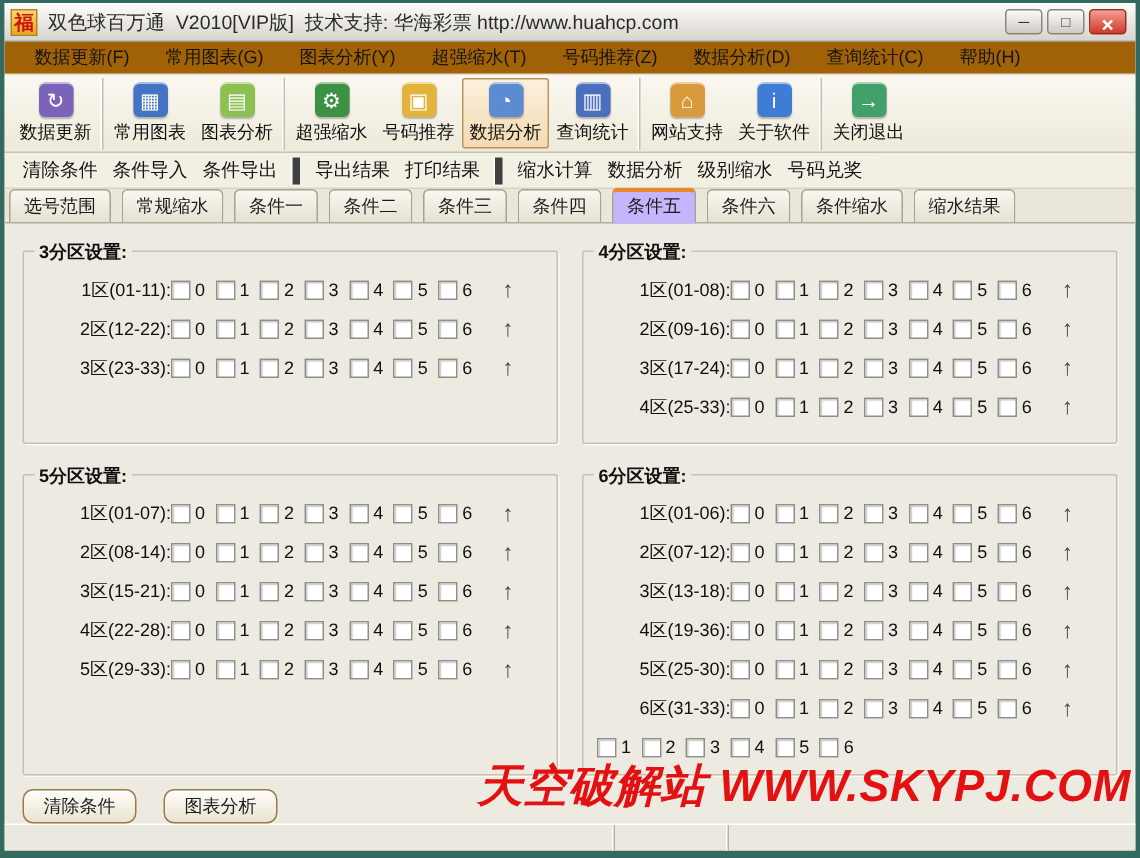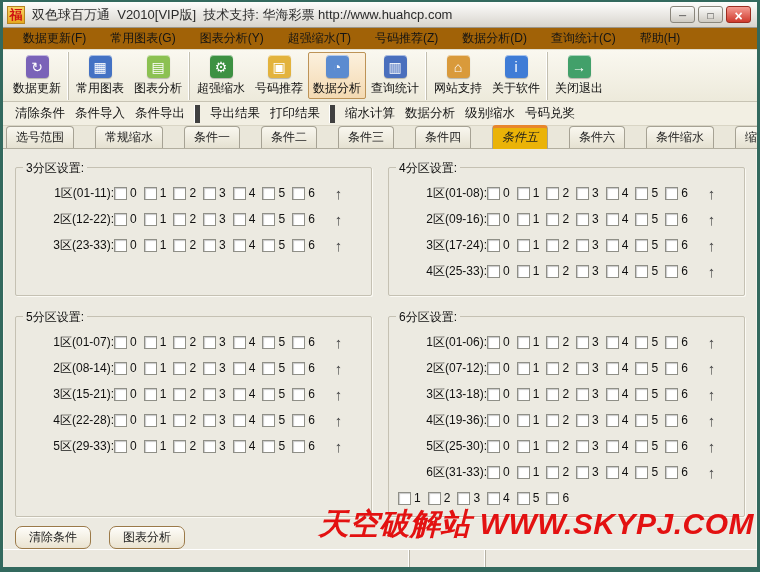--- a/index.html
+++ b/index.html
@@ -85,48 +85,47 @@
     display:flex; align-items:center; padding:0 2px;
   }
   .ab-group{ display:flex; align-items:center; padding:0 5px; height:18px; }
   .ab-group + .ab-group{ border-left:5px solid #404040; box-shadow:-1px 0 0 #fff; }
   .ab-btn{ font-size:12.5px; color:#141414; padding:0 5px; white-space:nowrap; }
 
   
   .tabbar{
     height:23px; flex:0 0 23px; background:#eae7da;
     border-bottom:1px solid #b2ae9f;
-    display:flex; align-items:flex-end; padding:0 3px; gap:21px;
+    display:flex; align-items:flex-end; padding:0 3px; gap:7px;
   }
   .tab{
     font-size:12px; color:#1c1c1c; padding:2px 9px 2px;
     background:linear-gradient(#f9f7ef,#e5e1d1);
     border:1px solid #a6a294; border-bottom:none;
     border-radius:4px 4px 0 0; white-space:nowrap;
   }
   .tab.active{
-    background:#eab308;
+    background:#c4b5fd;
     border-top:3px solid #e8862c; padding-top:1px; padding-bottom:3px;
     margin-bottom:-1px;
-    font-style:italic;
   }
 
   
   .content{ flex:1; position:relative; padding:12px 12px 0; }
   .panels{ display:grid; grid-template-columns:1fr 1fr; column-gap:16px; row-gap:14px; }
   .panel{
     border:1px solid #c5c1b3; border-radius:2px;
     box-shadow:1px 1px 0 #fbfaf4;
     position:relative; margin-top:6px;
     padding:13px 8px 6px 9px;
   }
   .panel-title{
     position:absolute; top:-8px; left:7px;
     background:#eceae1; padding:0 3px;
-    font-size:12px; color:#101010; white-space:nowrap;
+    font-size:12px; color:#101010; white-space:nowrap;font-weight:bold;
   }
   .prow{ display:flex; align-items:center; height:16px; margin:4px 0 10px;text-align:right; }
   .prow-label{ width:89px; flex:0 0 89px; font-size:12px; color:#101010; white-space:nowrap; }
   .cb-pair{ display:inline-flex; align-items:center; margin-right:7px; }
   .cb{
     width:13px; height:13px; flex:0 0 13px; background:#fff;
     border:1px solid #8f8f87; margin-right:3px;
     box-shadow: inset 1px 1px 1px rgba(0,0,0,.22);
   }
   .cb-num{ font-size:12px; color:#101010; }

